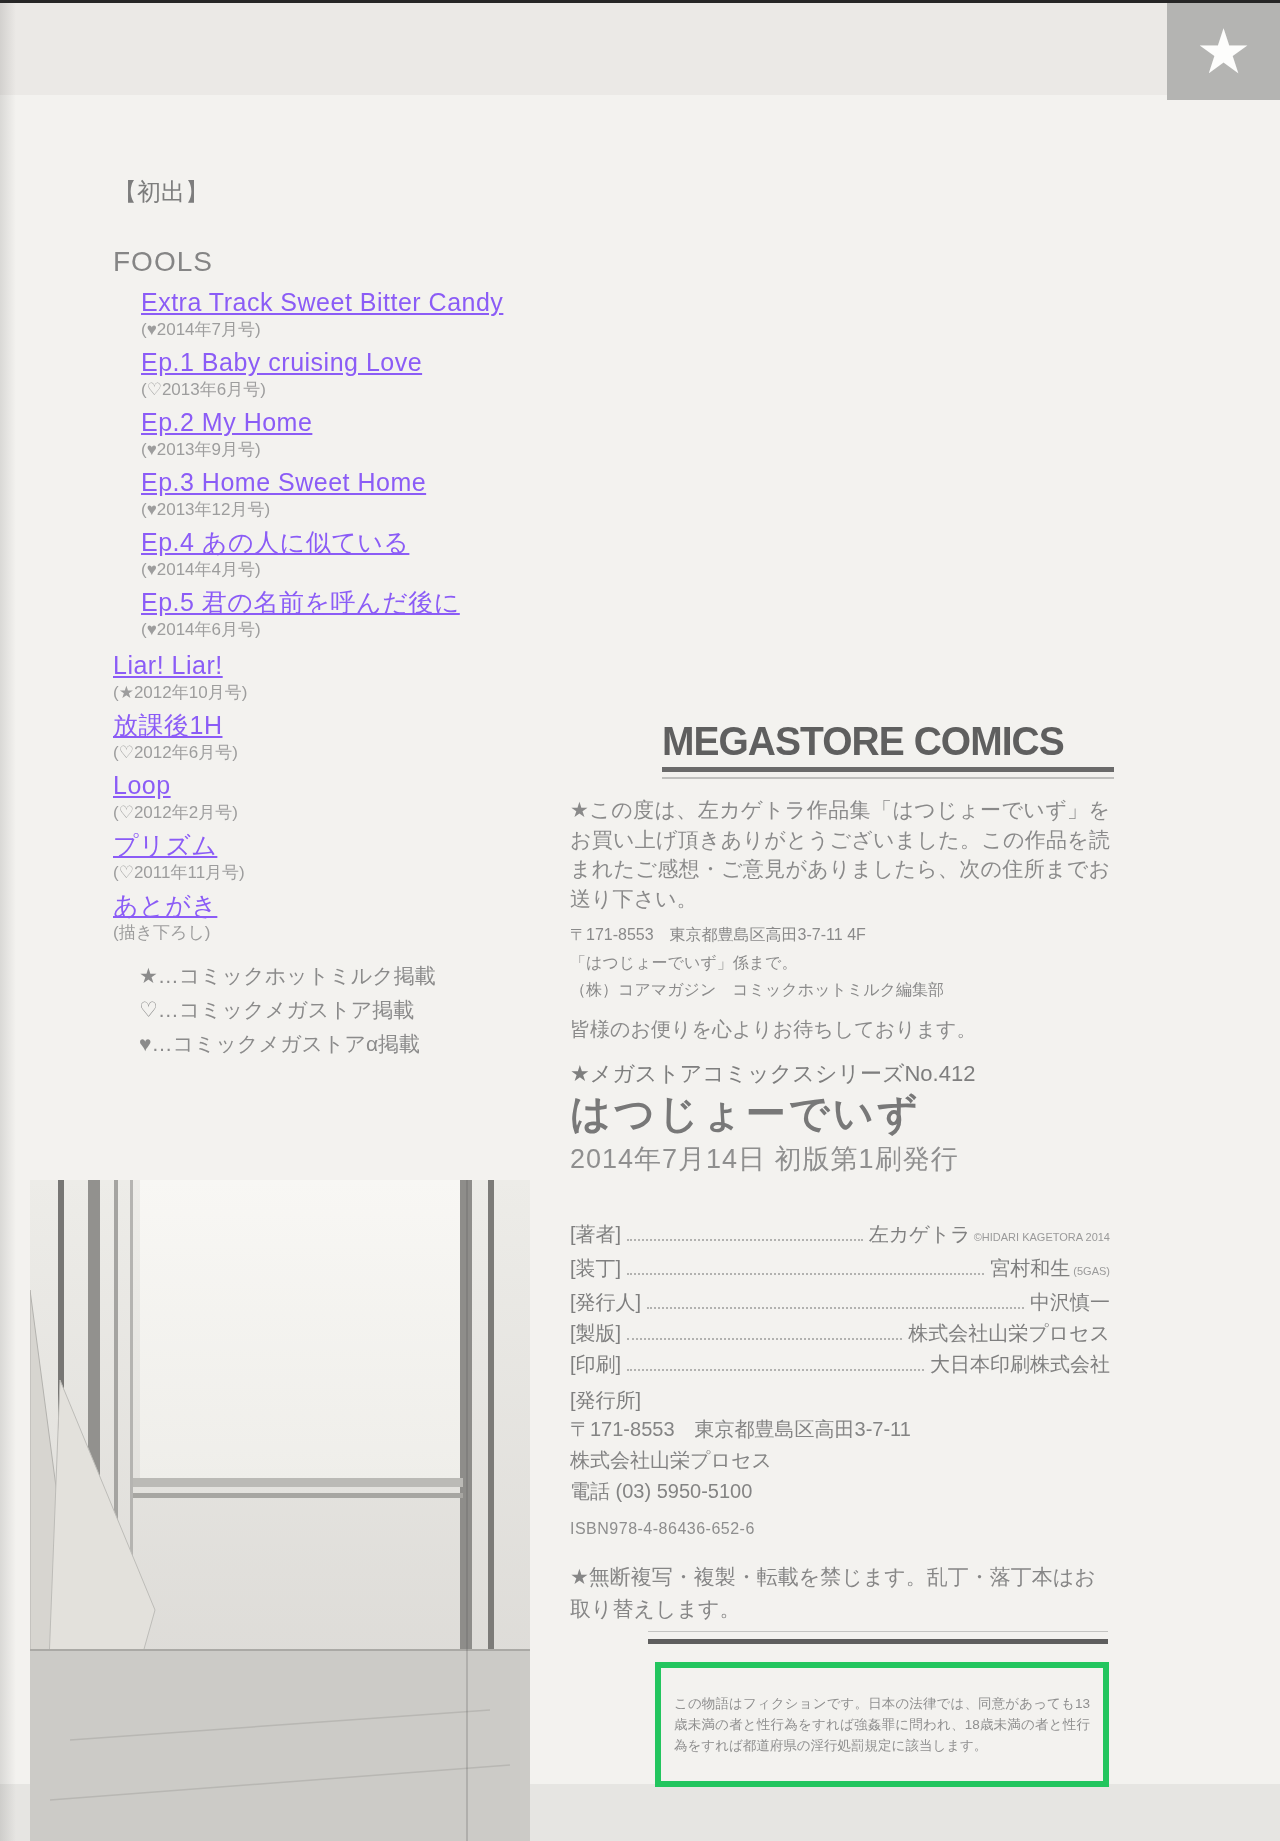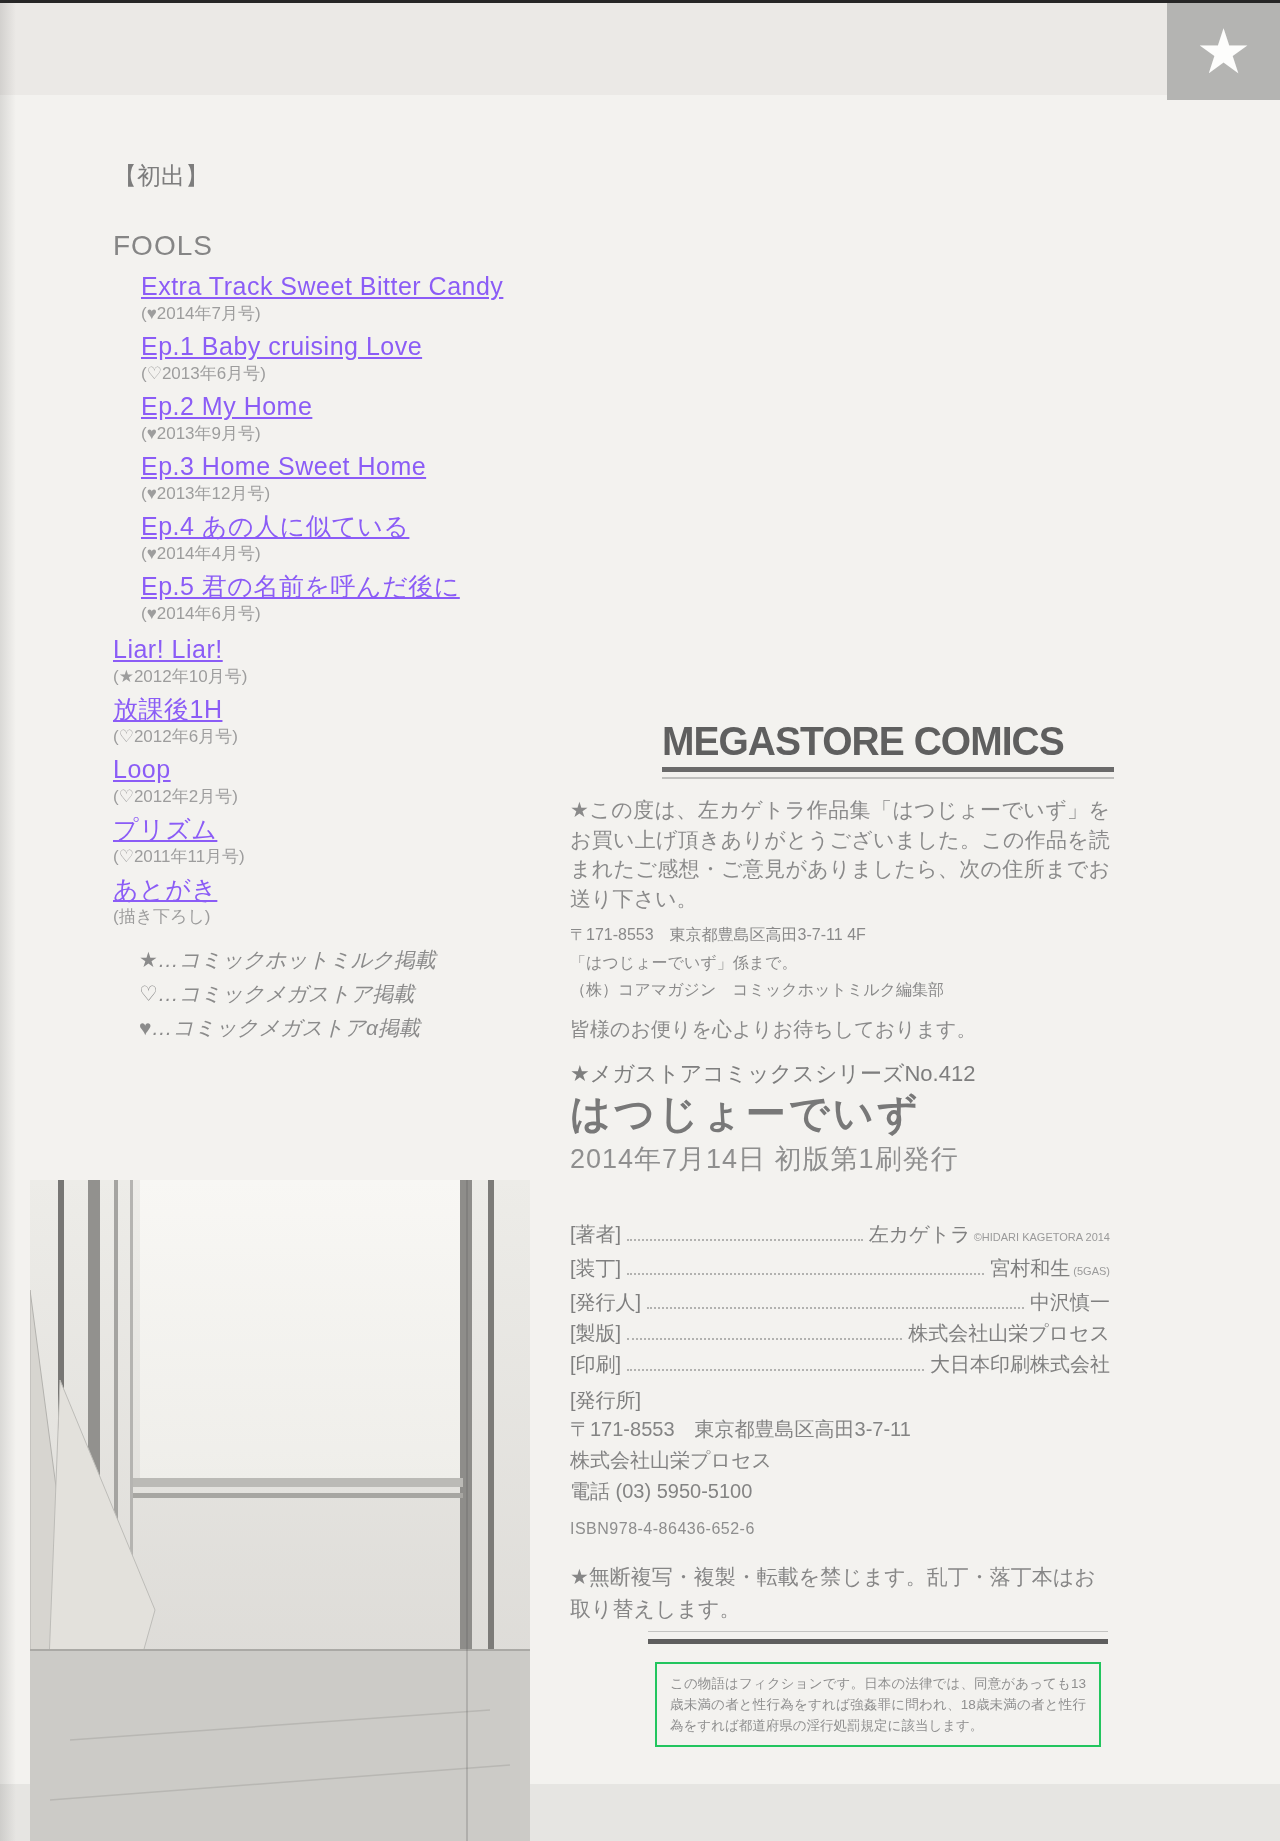--- a/index.html
+++ b/index.html
@@ -12,29 +12,29 @@
   .top-rule{position:absolute;top:0;left:0;right:0;height:3px;background:#262626;}
   .top-band{position:absolute;top:3px;left:0;right:0;height:92px;background:#ebe9e6;}
   .left-edge-shade{position:absolute;left:0;top:0;bottom:0;width:16px;
     background:linear-gradient(to right,rgba(60,60,60,.14),rgba(60,60,60,0));pointer-events:none;}
   .bottom-band{position:absolute;left:0;right:0;bottom:0;height:57px;background:#e6e5e2;}
   .corner-tab{position:absolute;top:3px;right:0;width:113px;height:97px;background:#b4b4b2;
     display:flex;align-items:center;justify-content:center;}
   .corner-tab .star{color:#fdfdfc;font-size:62px;line-height:1;}
 
   
-  .left-col{position:absolute;left:113px;top:160px;width:440px;color:#8c8c8c;}
+  .left-col{position:absolute;left:113px;top:176px;width:440px;color:#8c8c8c;}
   .fp-heading{font-size:24px;color:#7d7d7d;margin:0 0 38px;}
   .fp-series{font-size:28px;color:#858585;letter-spacing:1px;margin:0 0 10px;}
   .entry{margin:0 0 8px;}
   .entry.indent{margin-left:28px;}
   .entry-title{font-size:25px;line-height:29px;color:#8b5cf6;letter-spacing:.5px;text-decoration:underline;}
   .entry-sub{font-size:17px;line-height:21px;color:#9d9d9d;margin-top:2px;}
   .works-group{margin-top:11px;}
-  .legend{margin:16px 0 0 26px;font-size:21px;line-height:34px;color:#8b8b8b;font-style:italic;}
+  .legend{margin:16px 0 0 26px;font-size:21px;line-height:34px;color:#8b8b8b;}
 
   
   .right-col{position:absolute;left:570px;top:718px;width:540px;color:#858585;}
   .logo-block{margin-left:92px;width:452px;}
   .logo-text{font-size:41px;font-weight:800;color:#5f5f5f;line-height:46px;
     letter-spacing:-1px;transform:scaleX(.95);transform-origin:left;white-space:nowrap;}
   .logo-bar-thick{height:5px;background:#6a6a6a;margin-top:3px;}
   .logo-bar-thin{height:2px;background:#bfbfbd;margin-top:5px;}
   .thanks{margin-top:16px;font-size:21px;line-height:29.5px;text-align:justify;color:#8a8a8a;}
   .addr{margin-top:8px;font-size:16px;line-height:27.5px;color:#8a8a8a;}
@@ -48,22 +48,22 @@
   .leader{flex:1 1 auto;border-bottom:2px dotted #b2b2b0;margin:0 6px 6px;min-width:18px;}
   .credit-value{white-space:nowrap;}
   .credit-note{font-size:11px;color:#9a9a9a;margin-left:3px;letter-spacing:0;}
   .pub-heading{margin-top:6px;font-size:20px;line-height:28px;color:#7f7f7f;}
   .pub-lines div{font-size:20px;line-height:31px;color:#848484;}
   .isbn{margin-top:12px;font-size:16px;letter-spacing:.5px;color:#8e8e8e;line-height:20px;}
   .notice{margin-top:22px;font-size:21px;line-height:32px;color:#868686;}
   .sep{margin:6px 0 0 78px;width:460px;}
   .sep-thin{height:1px;background:#c4c4c2;}
   .sep-thick{height:5px;background:#5e5e5e;margin-top:7px;}
-  .disclaimer-box{margin:18px 0 0 85px;width:416px;border:2px solid #22c55e;
-    padding:9px 13px;font-size:13.5px;line-height:21px;color:#8f8f8f;text-align:justify;}
+  .disclaimer-box{margin:18px 0 0 85px;width:416px;border:6px solid #22c55e;
+    padding:25px 13px;font-size:13.5px;line-height:21px;color:#8f8f8f;text-align:justify;}
 
   
   .illustration{position:absolute;left:30px;top:1180px;width:500px;height:661px;}
   .illustration svg{display:block;}
   .crease{position:absolute;left:466px;top:1180px;width:2px;height:661px;
     background:rgba(90,90,90,.25);}
 </style>
 </head>
 <body>
 

